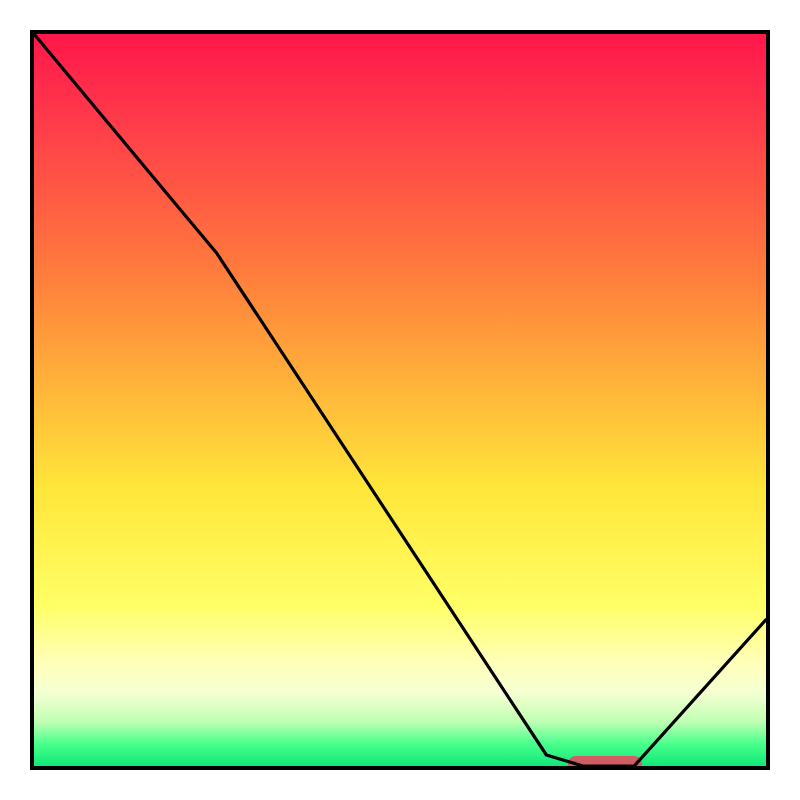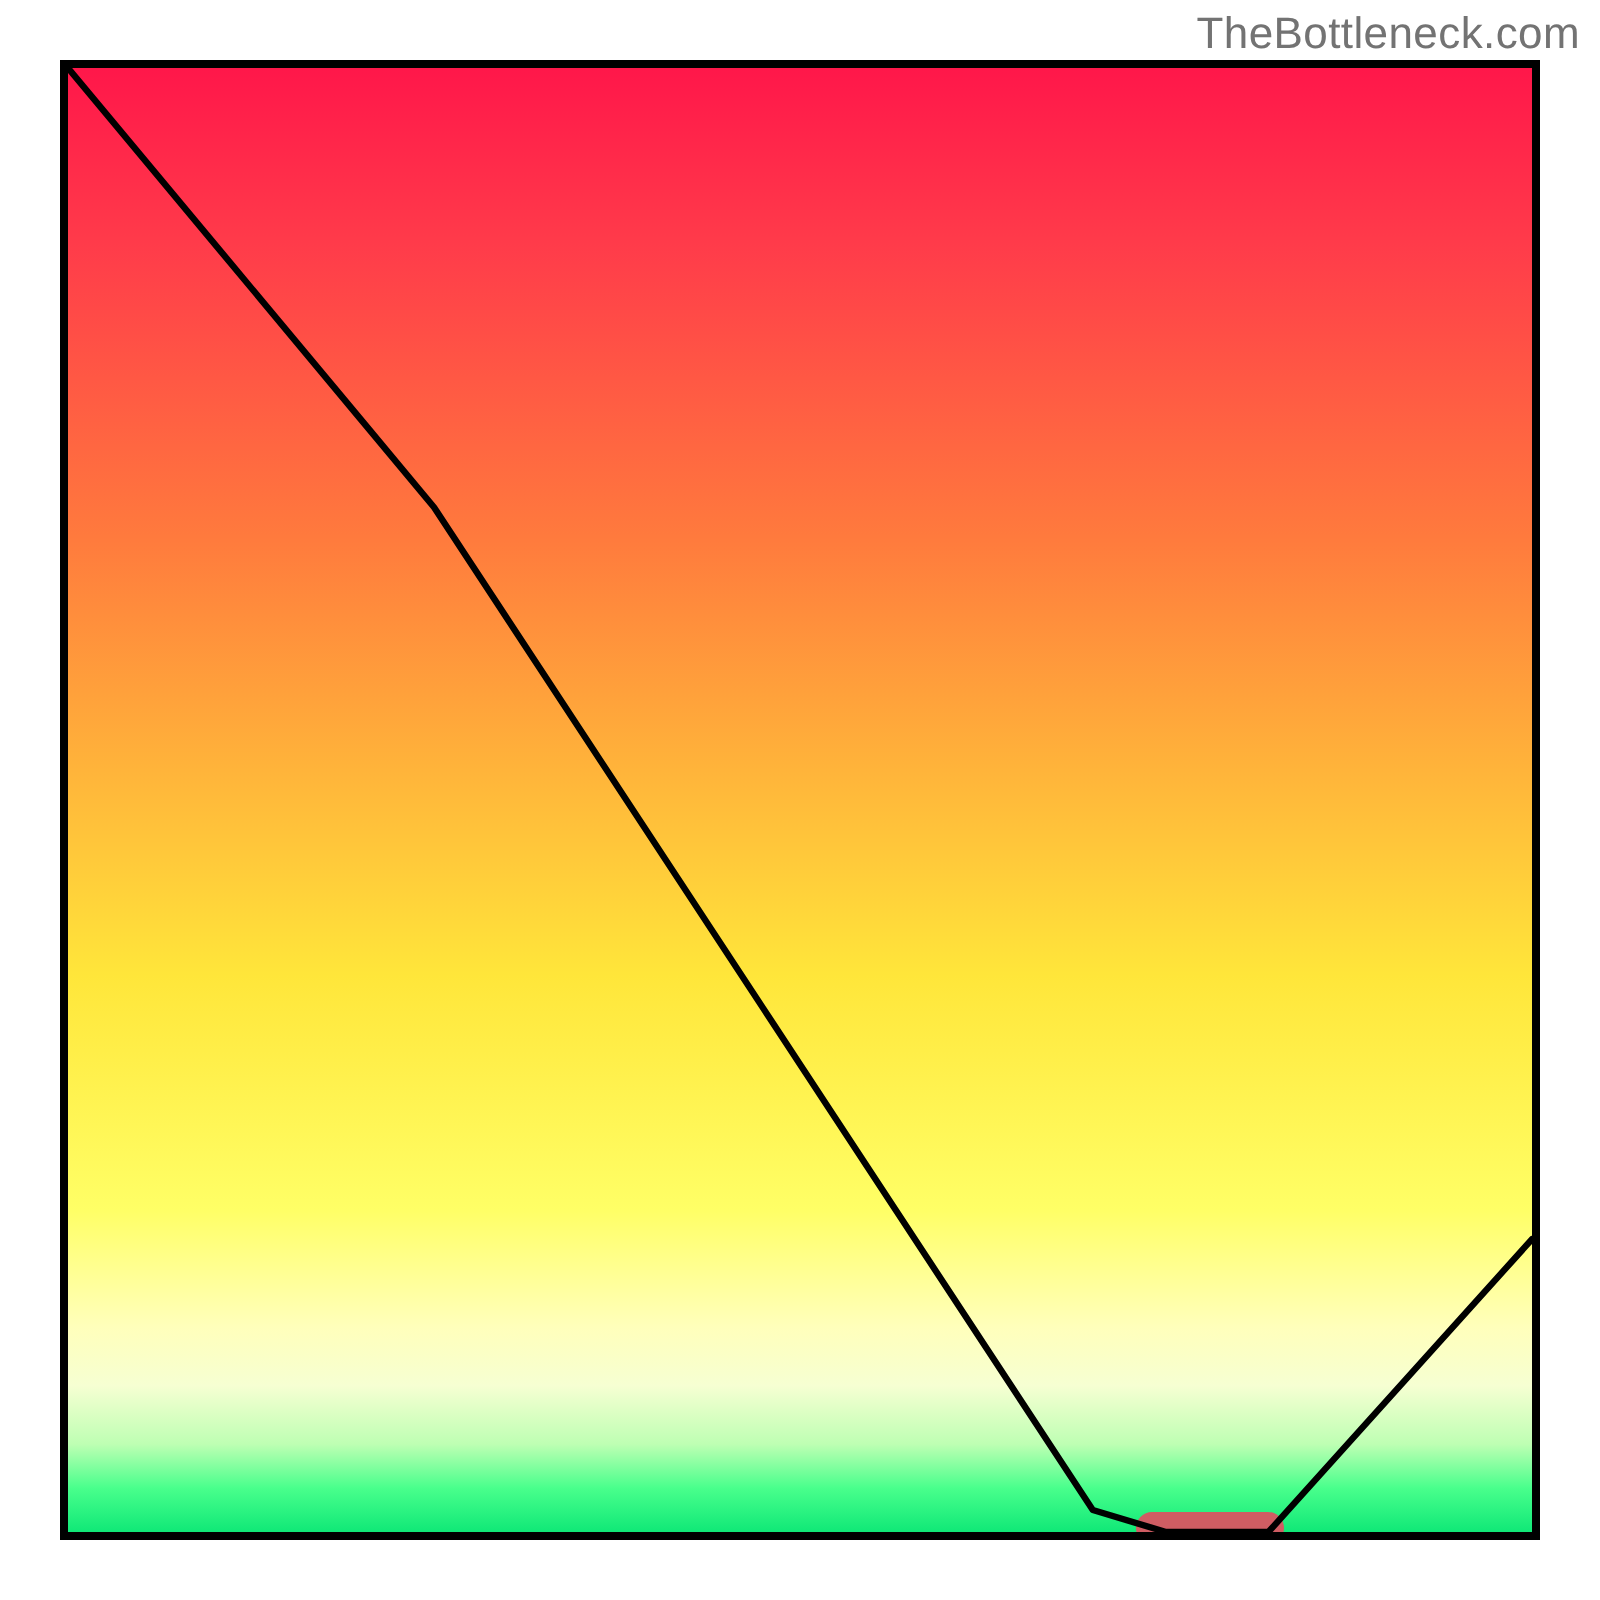--- a/index.html
+++ b/index.html
@@ -71,21 +71,20 @@
     stroke: #000;
     stroke-width: 3.2;
     stroke-linejoin: round;
     stroke-linecap: round;
   }
 </style>
 </head>
 <body>
 
 <div class="container">
-  <div class="watermark">TheBottleneck.com</div>
 
   <div class="plot-frame">
     <div class="gradient"></div>
 
     <div class="marker" id="marker" style="left: 534.36px; width: 73.2px; top: 722px;"></div>
 
     <svg class="curve" viewBox="0 0 732 732" preserveAspectRatio="none">
       <path id="curve-path" d="M0.0 0.0 L146.4 175.7 L183.0 219.6 L512.4 721.0 L549.0 732.0 L600.2 732.0 L732.0 585.6"></path>
     </svg>
   </div>

